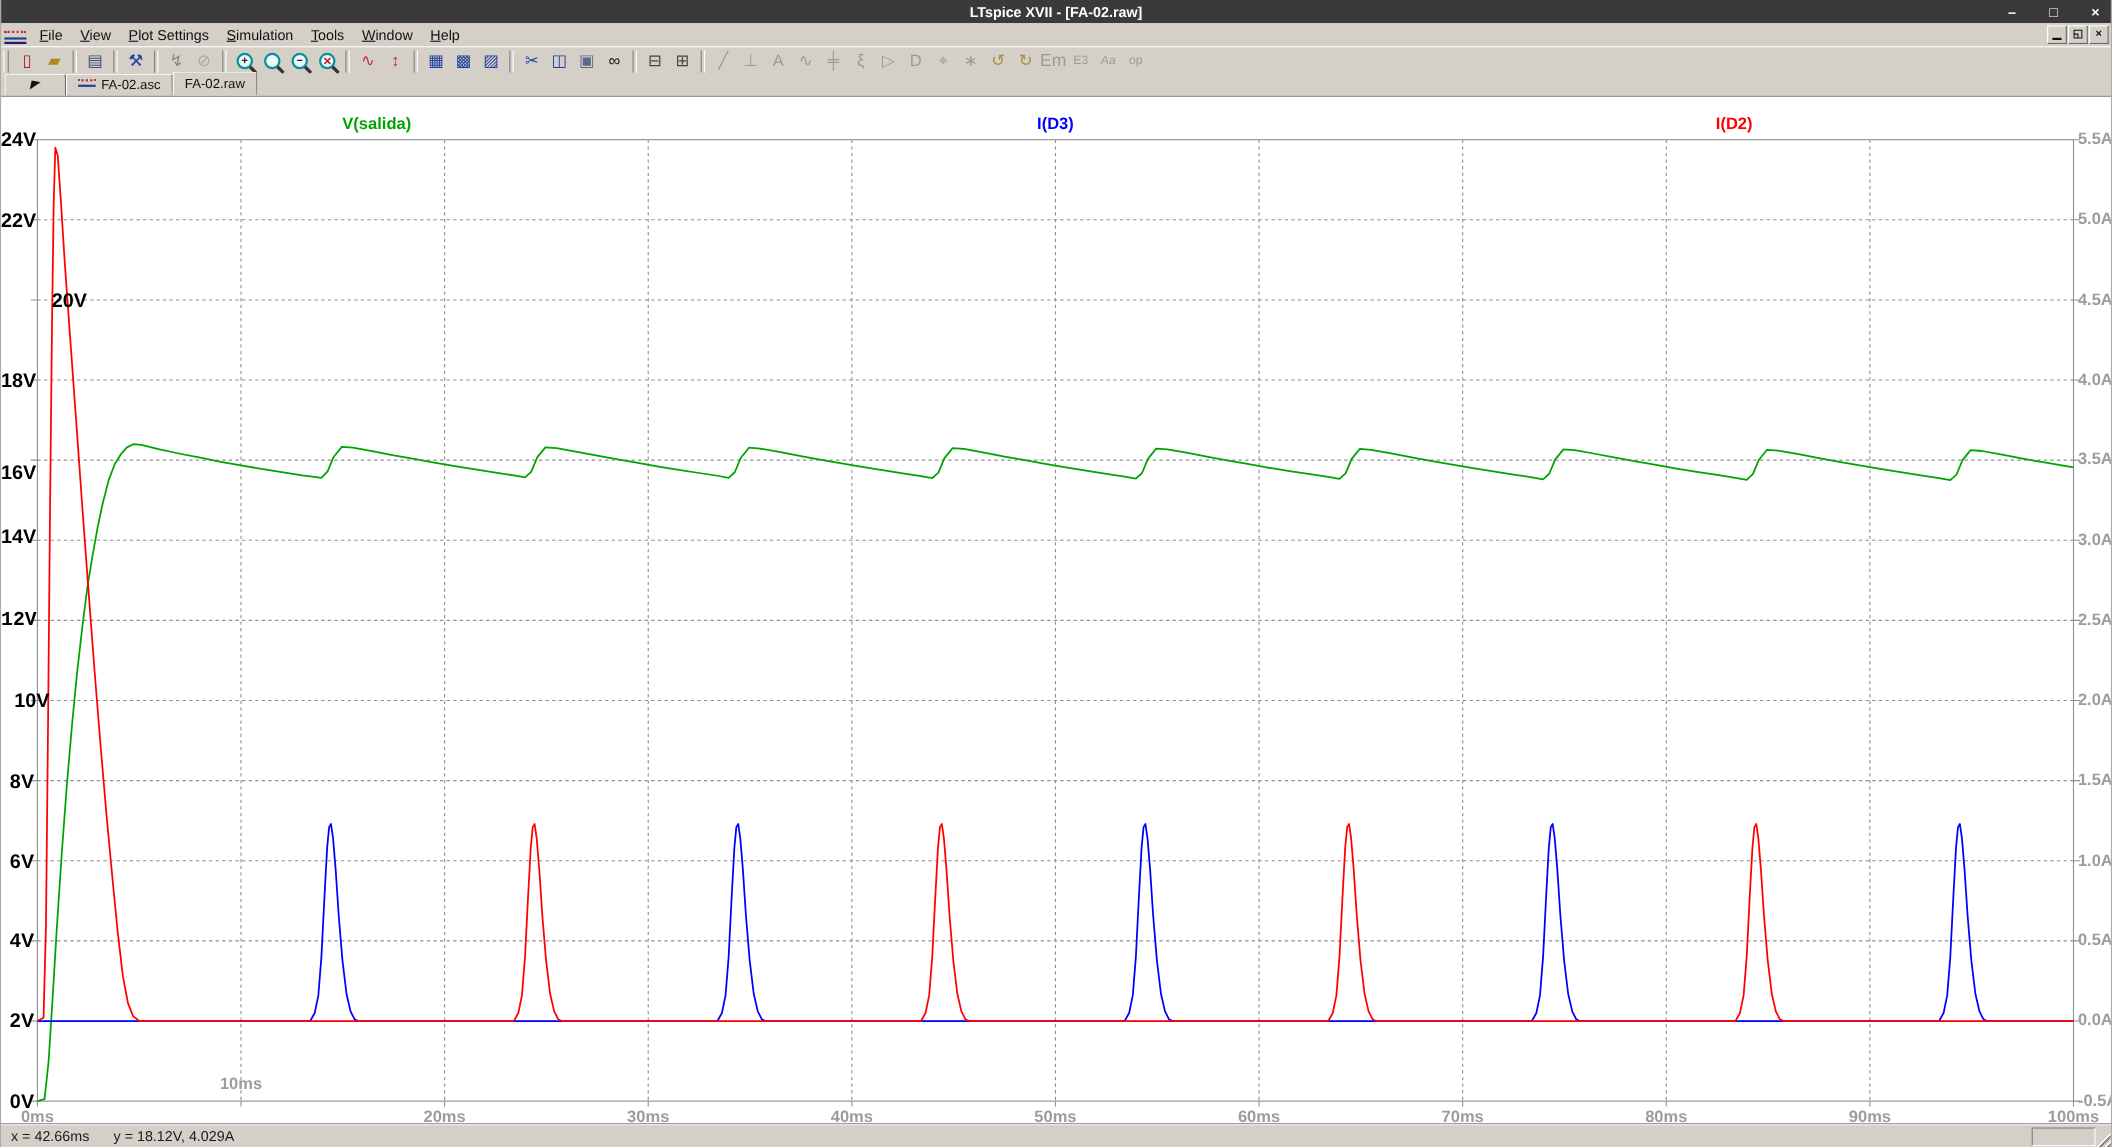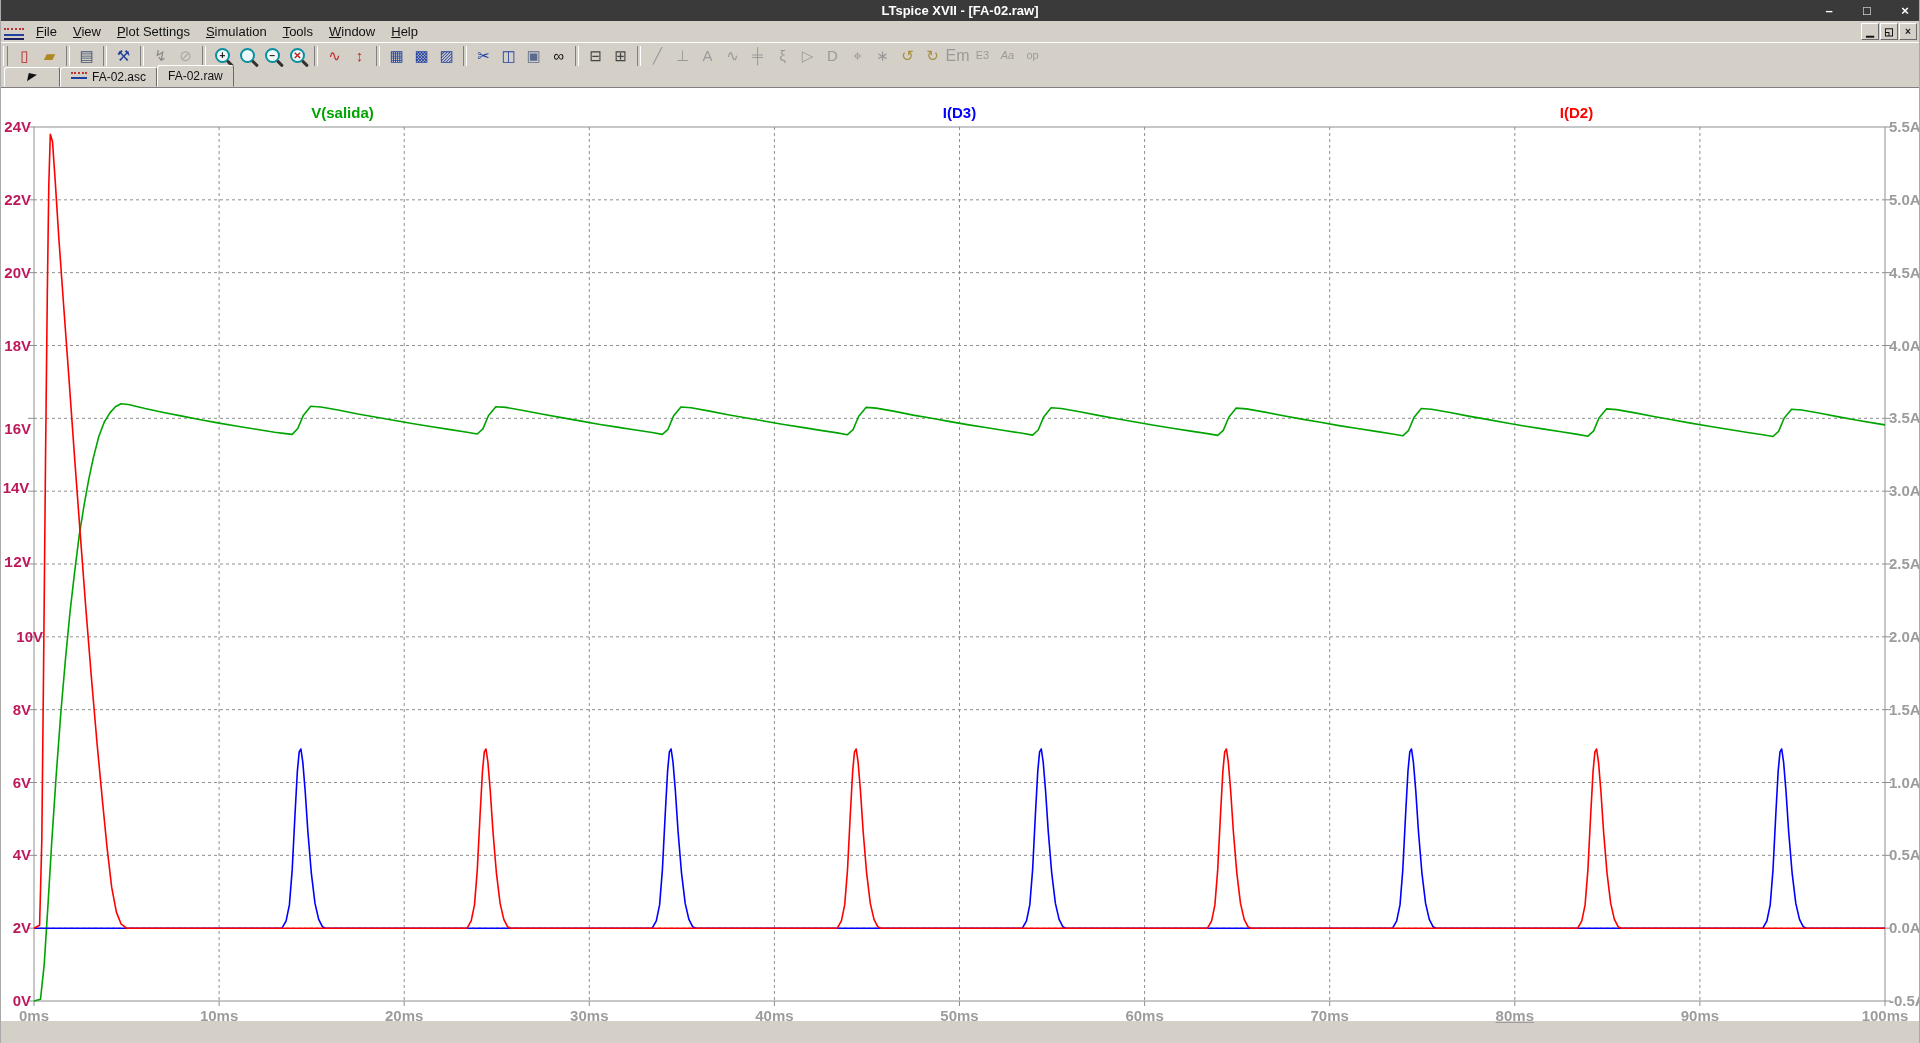--- a/index.html
+++ b/index.html
@@ -47,22 +47,22 @@
   .tab .cursor-glyph{font-size:11px;transform:rotate(12deg);color:#111;}
   .wave-mini{width:16px;height:12px;position:relative;}
   .wave-mini .r{position:absolute;top:1px;left:0;width:100%;border-bottom:2px dotted #c03030;}
   .wave-mini .b{position:absolute;top:6px;left:0;width:100%;border-bottom:2px solid #2040a0;}
   
   #plot-pane{position:absolute;top:87px;left:0;width:1920px;height:934px;background:#fff;
              border-top:1px solid #808080;box-sizing:border-box;}
   #plot-svg{position:absolute;top:0;left:0;}
   .trace-label{position:absolute;transform:translateX(-50%);font-size:15px;font-weight:bold;
                white-space:nowrap;cursor:default;}
-  .ytick-left{position:absolute;left:0;width:30px;text-align:right;font-size:15px;font-weight:bold;
-              color:#be185d;height:18px;line-height:18px;}
+  .ytick-left{position:absolute;left:0;width:30px;text-align:right;font-size:18px;font-weight:bold;
+              color:#000000;height:18px;line-height:18px;}
   .ytick-right{position:absolute;left:1888px;width:44px;text-align:left;font-size:15px;font-weight:bold;
                color:#9c9c9c;height:18px;line-height:18px;}
   .xtick{position:absolute;width:80px;transform:translateX(-50%);text-align:center;font-size:15px;
          font-weight:bold;color:#9c9c9c;}
   
   #statusbar{position:absolute;top:1021px;left:0;width:100%;height:22px;background:#d4d0c8;
              border-top:1px solid #9a9a9a;box-shadow:inset 0 1px 0 #fff;font-size:13px;color:#1a1a1a;
              display:flex;align-items:center;box-sizing:border-box;}
   #status-x{margin-left:9px;}
   #status-y{margin-left:22px;}
@@ -313,21 +313,21 @@
         <polyline points="33.0,913.0 39.5,911.2 43.2,876.6 46.9,818.3 50.6,756.4 55.2,687.2 59.8,625.3 64.5,570.7 69.1,523.3 73.7,483.3 78.3,446.9 83.0,417.7 87.6,392.2 92.2,370.4 97.8,348.5 103.3,334.0 108.9,324.9 114.4,318.7 120.0,315.8 127.4,316.5 144.1,320.5 162.6,324.5 181.1,328.1 199.6,331.8 218.1,335.1 236.6,338.3 255.1,341.3 273.6,344.2 284.7,345.6 291.2,346.4 296.8,340.5 302.3,327.4 309.7,318.3 319.9,319.0 338.4,322.3 356.9,326.0 375.4,329.2 393.9,332.5 412.5,335.8 431.0,338.7 449.5,341.6 466.1,344.2 476.3,346.0 481.9,340.9 487.4,327.8 494.8,318.7 505.0,319.4 523.5,322.7 542.0,326.3 560.5,329.6 579.0,332.9 597.6,336.2 616.1,339.1 634.6,342.0 651.2,344.5 661.4,346.4 667.0,341.3 672.5,328.1 679.9,319.0 690.1,319.8 708.6,323.1 727.1,326.7 745.6,330.0 764.1,333.2 782.7,336.5 801.2,339.4 819.7,342.4 836.3,344.9 846.5,346.7 852.1,341.6 857.6,328.5 865.0,319.4 875.2,320.1 893.7,323.4 912.2,327.1 930.7,330.3 949.2,333.6 967.8,336.9 986.3,339.8 1004.8,342.7 1021.4,345.3 1031.6,347.1 1037.2,342.0 1042.7,328.9 1050.1,319.8 1060.3,320.5 1078.8,323.8 1097.3,327.4 1115.8,330.7 1134.3,334.0 1152.9,337.3 1171.4,340.2 1189.9,343.1 1206.5,345.6 1216.7,347.4 1222.3,342.4 1227.8,329.2 1235.2,320.1 1245.4,320.9 1263.9,324.1 1282.4,327.8 1300.9,331.1 1319.4,334.3 1338.0,337.6 1356.5,340.5 1375.0,343.4 1391.6,346.0 1401.8,347.8 1407.4,342.7 1412.9,329.6 1420.3,320.5 1430.5,321.2 1449.0,324.5 1467.5,328.1 1486.0,331.4 1504.5,334.7 1523.1,338.0 1541.6,340.9 1560.1,343.8 1576.7,346.4 1586.9,348.2 1592.5,343.1 1598.0,330.0 1605.4,320.9 1615.6,321.6 1634.1,324.9 1652.6,328.5 1671.1,331.8 1689.6,335.1 1708.2,338.3 1726.7,341.3 1745.2,344.2 1761.8,346.7 1772.0,348.5 1777.6,343.4 1783.1,330.3 1790.5,321.2 1800.7,322.0 1819.2,325.2 1837.7,328.9 1856.2,332.2 1874.7,335.4 1884.0,336.9" fill="none" stroke="#00a400" stroke-width="1.6" stroke-linejoin="round"></polyline>
         <polyline points="33.0,840.2 281.0,840.2 285.1,832.9 288.4,816.9 291.2,781.9 294.0,726.5 296.4,682.8 298.2,663.9 299.9,661.0 301.8,674.1 304.2,703.2 306.9,744.0 310.3,784.8 314.0,815.4 317.7,831.4 321.4,838.7 324.5,840.2 651.2,840.2 655.3,832.9 658.6,816.9 661.4,781.9 664.2,726.5 666.6,682.8 668.4,663.9 670.1,661.0 672.0,674.1 674.4,703.2 677.1,744.0 680.5,784.8 684.2,815.4 687.9,831.4 691.6,838.7 694.7,840.2 1021.4,840.2 1025.5,832.9 1028.8,816.9 1031.6,781.9 1034.4,726.5 1036.8,682.8 1038.6,663.9 1040.3,661.0 1042.2,674.1 1044.6,703.2 1047.3,744.0 1050.7,784.8 1054.4,815.4 1058.1,831.4 1061.8,838.7 1064.9,840.2 1391.6,840.2 1395.7,832.9 1399.0,816.9 1401.8,781.9 1404.6,726.5 1407.0,682.8 1408.8,663.9 1410.5,661.0 1412.4,674.1 1414.8,703.2 1417.5,744.0 1420.9,784.8 1424.6,815.4 1428.3,831.4 1432.0,838.7 1435.1,840.2 1761.8,840.2 1765.9,832.9 1769.2,816.9 1772.0,781.9 1774.8,726.5 1777.2,682.8 1779.0,663.9 1780.7,661.0 1782.6,674.1 1785.0,703.2 1787.7,744.0 1791.1,784.8 1794.8,815.4 1798.5,831.4 1802.2,838.7 1805.3,840.2 1884.0,840.2" fill="none" stroke="#0000ff" stroke-width="1.6" stroke-linejoin="round"></polyline>
         <polyline points="33.0,840.2 38.6,837.3 40.8,752.8 42.6,578.0 44.5,374.0 46.3,206.5 47.8,97.3 49.3,46.3 51.5,53.6 54.3,94.4 58.0,152.6 62.6,216.7 68.2,293.9 73.7,371.1 79.3,446.9 84.8,519.7 90.4,589.6 95.9,653.7 101.5,713.4 106.1,760.0 110.7,799.4 115.4,824.1 120.0,835.8 125.6,840.2 466.1,840.2 470.2,832.9 473.5,816.9 476.3,781.9 479.1,726.5 481.5,682.8 483.3,663.9 485.0,661.0 486.9,674.1 489.3,703.2 492.0,744.0 495.4,784.8 499.1,815.4 502.8,831.4 506.5,838.7 509.6,840.2 836.3,840.2 840.4,832.9 843.7,816.9 846.5,781.9 849.3,726.5 851.7,682.8 853.5,663.9 855.2,661.0 857.1,674.1 859.5,703.2 862.2,744.0 865.6,784.8 869.3,815.4 873.0,831.4 876.7,838.7 879.8,840.2 1206.5,840.2 1210.6,832.9 1213.9,816.9 1216.7,781.9 1219.5,726.5 1221.9,682.8 1223.7,663.9 1225.4,661.0 1227.3,674.1 1229.7,703.2 1232.4,744.0 1235.8,784.8 1239.5,815.4 1243.2,831.4 1246.9,838.7 1250.0,840.2 1576.7,840.2 1580.8,832.9 1584.1,816.9 1586.9,781.9 1589.7,726.5 1592.1,682.8 1593.9,663.9 1595.6,661.0 1597.5,674.1 1599.9,703.2 1602.6,744.0 1606.0,784.8 1609.7,815.4 1613.4,831.4 1617.1,838.7 1620.2,840.2 1884.0,840.2" fill="none" stroke="#ff0000" stroke-width="1.6" stroke-linejoin="round"></polyline>
       </svg>
     <div id="plot-labels">
         <div class="trace-label" style="left: 341.5px; top: 16px; color: rgb(0, 164, 0);">V(salida)</div>
         <div class="trace-label" style="left: 958.5px; top: 16px; color: rgb(0, 0, 255);">I(D3)</div>
         <div class="trace-label" style="left: 1575.5px; top: 16px; color: rgb(255, 0, 0);">I(D2)</div>
         <div class="ytick-left" style="top: 30px;">24V</div>
         <div class="ytick-left" style="top: 102.833px;">22V</div>
-        <div class="ytick-left" style="top: 175.667px;">20V</div>
+        <div class="ytick-left" style="top: 175.667px; padding-left: 46px;">20V</div>
         <div class="ytick-left" style="top: 248.5px;">18V</div>
         <div class="ytick-left" style="top: 332px;">16V</div>
         <div class="ytick-left" style="top: 391px; text-align: center;">14V</div>
         <div class="ytick-left" style="top: 467px; font-family: Liberation Mono, monospace;">12V</div>
         <div class="ytick-left" style="top: 539.833px; margin-left: 12px;">10V</div>
         <div class="ytick-left" style="top: 612.667px;">8V</div>
         <div class="ytick-left" style="top: 685.5px;">6V</div>
         <div class="ytick-left" style="top: 758.333px;">4V</div>
         <div class="ytick-left" style="top: 831.167px;">2V</div>
         <div class="ytick-left" style="top: 904px;">0V</div>
@@ -338,26 +338,32 @@
         <div class="ytick-right" style="top: 321.333px;">3.5A</div>
         <div class="ytick-right" style="top: 394.167px;">3.0A</div>
         <div class="ytick-right" style="top: 467px;">2.5A</div>
         <div class="ytick-right" style="top: 539.833px;">2.0A</div>
         <div class="ytick-right" style="top: 612.667px;">1.5A</div>
         <div class="ytick-right" style="top: 685.5px;">1.0A</div>
         <div class="ytick-right" style="top: 758.333px;">0.5A</div>
         <div class="ytick-right" style="top: 831.167px;">0.0A</div>
         <div class="ytick-right" style="top: 904px;">-0.5A</div>
         <div class="xtick" style="left: 33px; top: 919px;">0ms</div>
-        <div class="xtick" style="left: 218.1px; top: 919px;">10ms</div>
+        <div class="xtick" style="left: 218.1px; top: 889px;">10ms</div>
         <div class="xtick" style="left: 403.2px; top: 919px;">20ms</div>
         <div class="xtick" style="left: 588.3px; top: 919px;">30ms</div>
         <div class="xtick" style="left: 773.4px; top: 919px;">40ms</div>
         <div class="xtick" style="left: 958.5px; top: 919px;">50ms</div>
         <div class="xtick" style="left: 1143.6px; top: 919px;">60ms</div>
         <div class="xtick" style="left: 1328.7px; top: 919px;">70ms</div>
         <div class="xtick" style="left: 1513.8px; top: 919px; text-decoration: underline;">80ms</div>
         <div class="xtick" style="left: 1698.9px; top: 919px;">90ms</div>
         <div class="xtick" style="left: 1884px; top: 919px;">100ms</div>
       </div>
   </div>
 
+  <div id="statusbar">
+    <span id="status-x">x = 42.66ms</span>
+    <span id="status-y">y = 18.12V, 4.029A</span>
+    <span id="status-box"></span>
+    <span id="resize-grip"></span>
+  </div>
 </div>
 
 </body></html>

